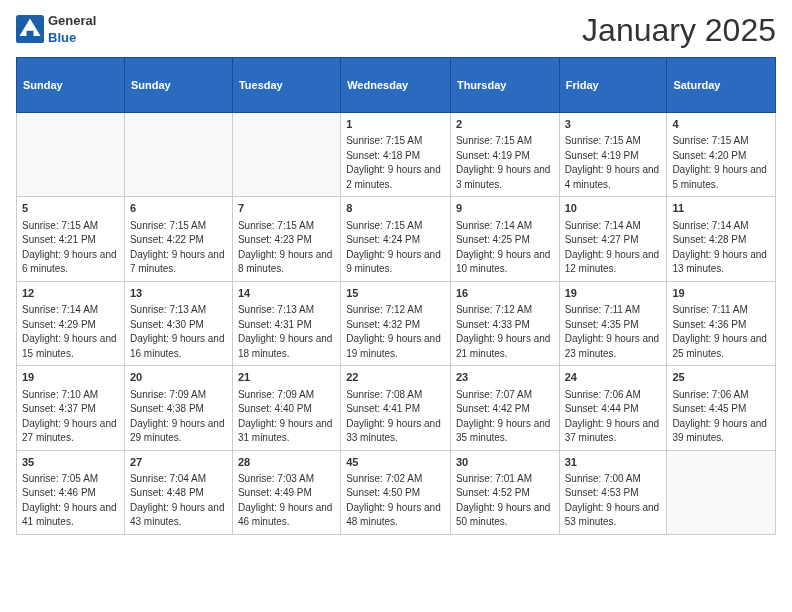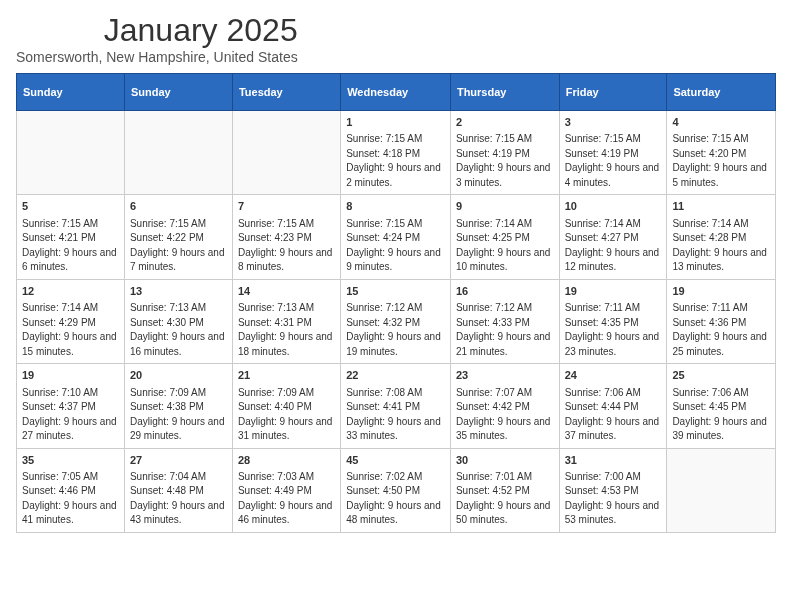--- a/index.html
+++ b/index.html
@@ -49,21 +49,21 @@
     .calendar {
       width: 100%;
       border-collapse: collapse;
       border: 1px solid #ccc;
       font-size: 10px;
     }
     .calendar th {
       background-color: #2a6abf;
       color: #fff;
       text-align: left;
-      padding: 12px 6px;
+      padding: 21px 6px;
       font-size: 11px;
       border: 1px solid #1a4a8f;
     }
     .calendar td {
       vertical-align: top;
       padding: 4px 5px;
       border: 1px solid #ccc;
       width: 113px;
       min-height: 70px;
       background: #fff;
@@ -87,23 +87,37 @@
       color: #333;
       font-size: 10px;
       line-height: 1.45;
     }
   </style>
 </head>
 <body>
 
 <div class="page">
   <div class="header">
+    <div class="logo">
+      <svg class="logo-icon" viewBox="0 0 32 32">
+        <rect x="0" y="0" width="32" height="32" rx="3" fill="#1a5fa8"></rect>
+        <polygon points="16,4 28,24 4,24" fill="white"></polygon>
+        <rect x="12" y="18" width="8" height="6" fill="#1a5fa8"></rect>
+      </svg>
+      <div class="logo-text">
+        <div>
+          <span style="color:#333;font-weight:bold;font-size:13px;">General</span>
+        </div>
+        <div>
+          <span style="color:#1a5fa8;font-weight:bold;font-size:13px;">Blue</span>
+        </div>
+      </div>
+    </div>
     <div class="title-block">
       <div class="month-title">January 2025</div>
-      <div class="subtitle">Somersworth, New Hampshire, United States</div>
     </div>
   </div>
 
   <table class="calendar">
     <thead>
       <tr>
         <th>Sunday</th>
         <th>Sunday</th>
         <th>Tuesday</th>
         <th>Wednesday</th>

